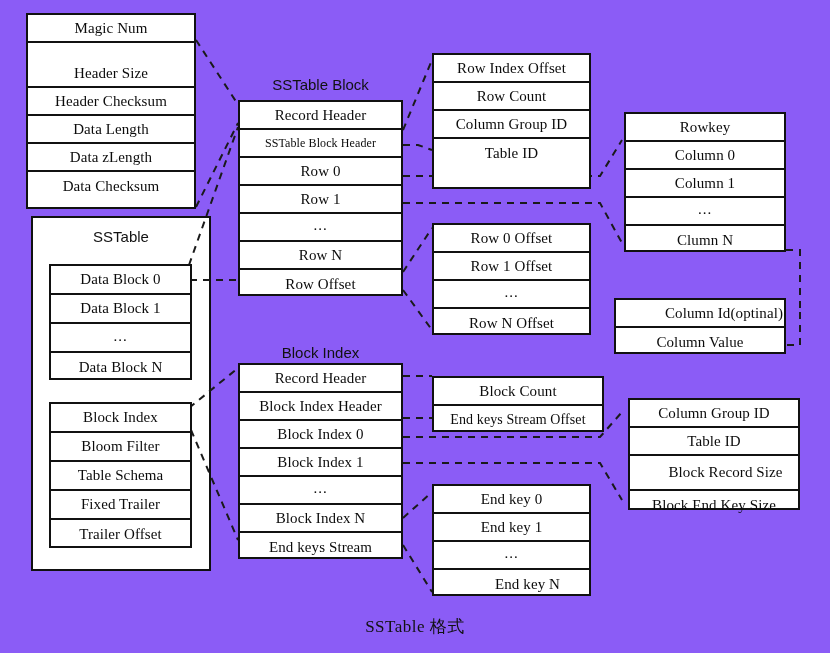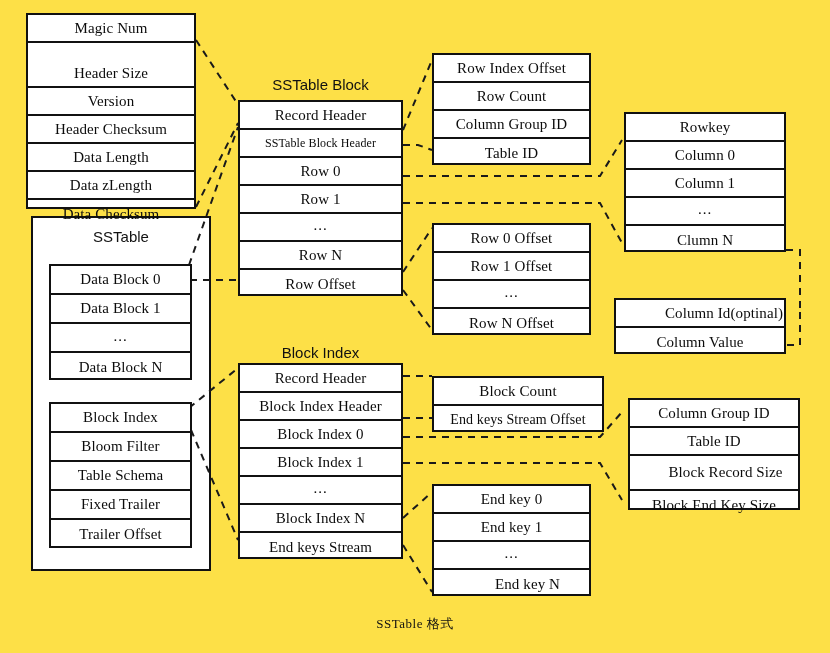--- a/index.html
+++ b/index.html
@@ -5,21 +5,21 @@
 <style>
   html, body {
     margin: 0;
     padding: 0;
     background: #ffffff;
   }
   #canvas {
     position: relative;
     width: 830px;
     height: 653px;
-    background: #fde047;
+    background: #8b5cf6;
     font-family: "Liberation Serif", "DejaVu Serif", serif;
     overflow: hidden;
   }
   
   .stack {
     position: absolute;
     border: 2px solid #111111;
     background: #ffffff;
     box-sizing: border-box;
     z-index: 3;
@@ -63,21 +63,21 @@
     text-align: center;
     z-index: 4;
     white-space: nowrap;
   }
   
   #figure-caption {
     position: absolute;
     width: 830px;
     text-align: center;
     font-family: "Liberation Serif", "DejaVu Serif", serif;
-    font-size: 13px;
+    font-size: 17px;
     color: #111111;
     letter-spacing: .5px;
     z-index: 4;
   }
   
   #connectors {
     position: absolute;
     left: 0;
     top: 0;
     width: 830px;
@@ -130,21 +130,20 @@
     <polyline points="403,437 570,437 600,437 622,412"></polyline>
     <polyline points="403,463 570,463 600,463 622,500"></polyline>
 
     <line x1="403" y1="518" x2="432" y2="492"></line>
     <line x1="403" y1="545" x2="432" y2="592"></line>
   </svg>
 
   <div class="stack" style="left:26px; top:13px; width:170px; height:196px;">
     <div class="cell" style="height:28px;">Magic Num</div>
     <div class="cell" style="height:28px;margin-top:17px;">Header Size</div>
-    <div class="cell" style="height:28px;">Version</div>
     <div class="cell" style="height:28px;">Header Checksum</div>
     <div class="cell" style="height:28px;">Data Length</div>
     <div class="cell" style="height:28px;">Data zLength</div>
     <div class="cell" style="height:28px;">Data Checksum</div>
   </div>
 
   <div class="frame" style="left:31px; top:216px; width:180px; height:355px;"></div>
   <div class="caption" style="left:31px; top:228px; width:180px;">SSTable</div>
 
   <div class="stack" style="left:49px; top:264px; width:143px; height:116px;">
@@ -166,21 +165,21 @@
   <div class="stack" style="left:238px; top:100px; width:165px; height:196px;">
     <div class="cell" style="height:28px;">Record Header</div>
     <div class="cell" style="height:28px; font-size:12px;">SSTable Block Header</div>
     <div class="cell" style="height:28px;">Row 0</div>
     <div class="cell" style="height:28px;">Row 1</div>
     <div class="cell dots" style="height:28px;">...</div>
     <div class="cell" style="height:28px;">Row N</div>
     <div class="cell" style="height:28px;">Row Offset</div>
   </div>
 
-  <div class="stack" style="left:432px; top:53px; width:159px; height:112px;">
+  <div class="stack" style="left:432px; top:53px; width:159px; height:136px;">
     <div class="cell" style="height:28px;">Row Index Offset</div>
     <div class="cell" style="height:28px;">Row Count</div>
     <div class="cell" style="height:28px;">Column Group ID</div>
     <div class="cell" style="height:28px;">Table ID</div>
   </div>
 
   <div class="stack" style="left:432px; top:223px; width:159px; height:112px;">
     <div class="cell" style="height:28px;">Row 0 Offset</div>
     <div class="cell" style="height:28px;">Row 1 Offset</div>
     <div class="cell dots" style="height:28px;">...</div>

